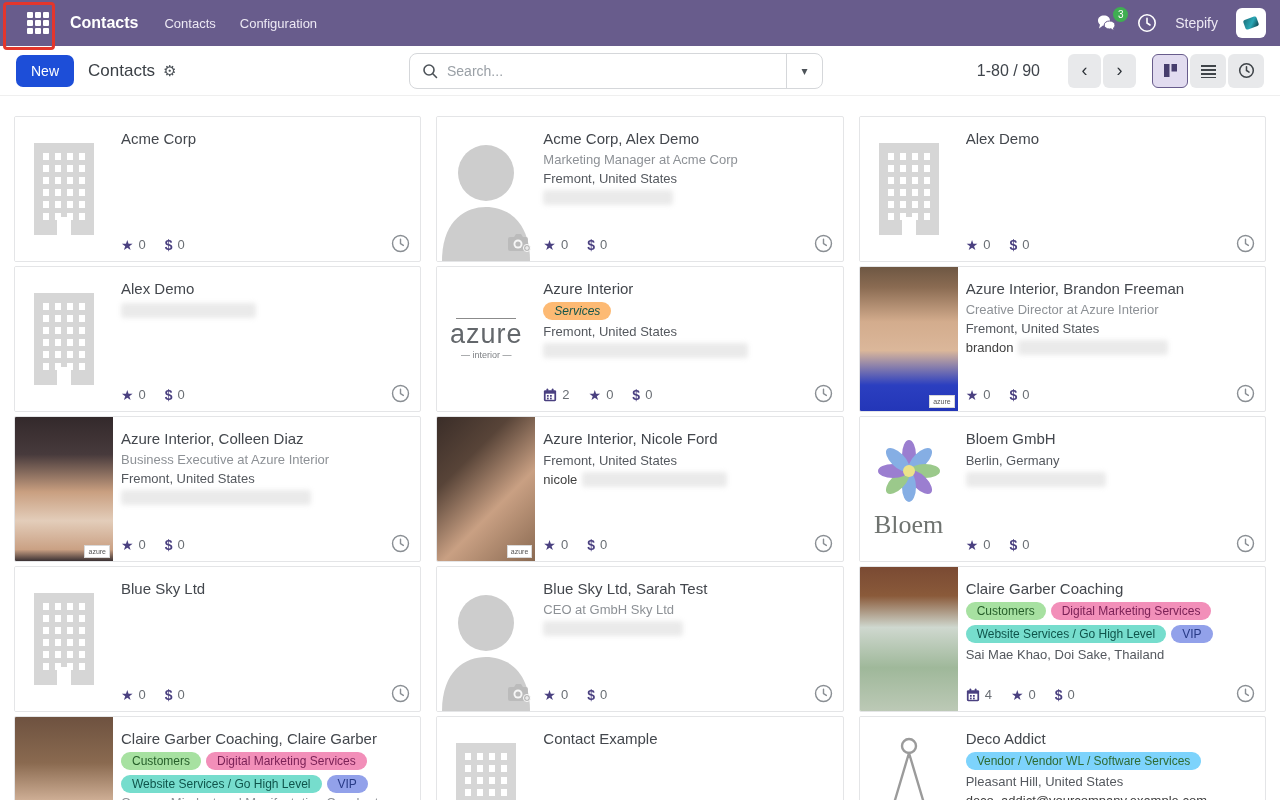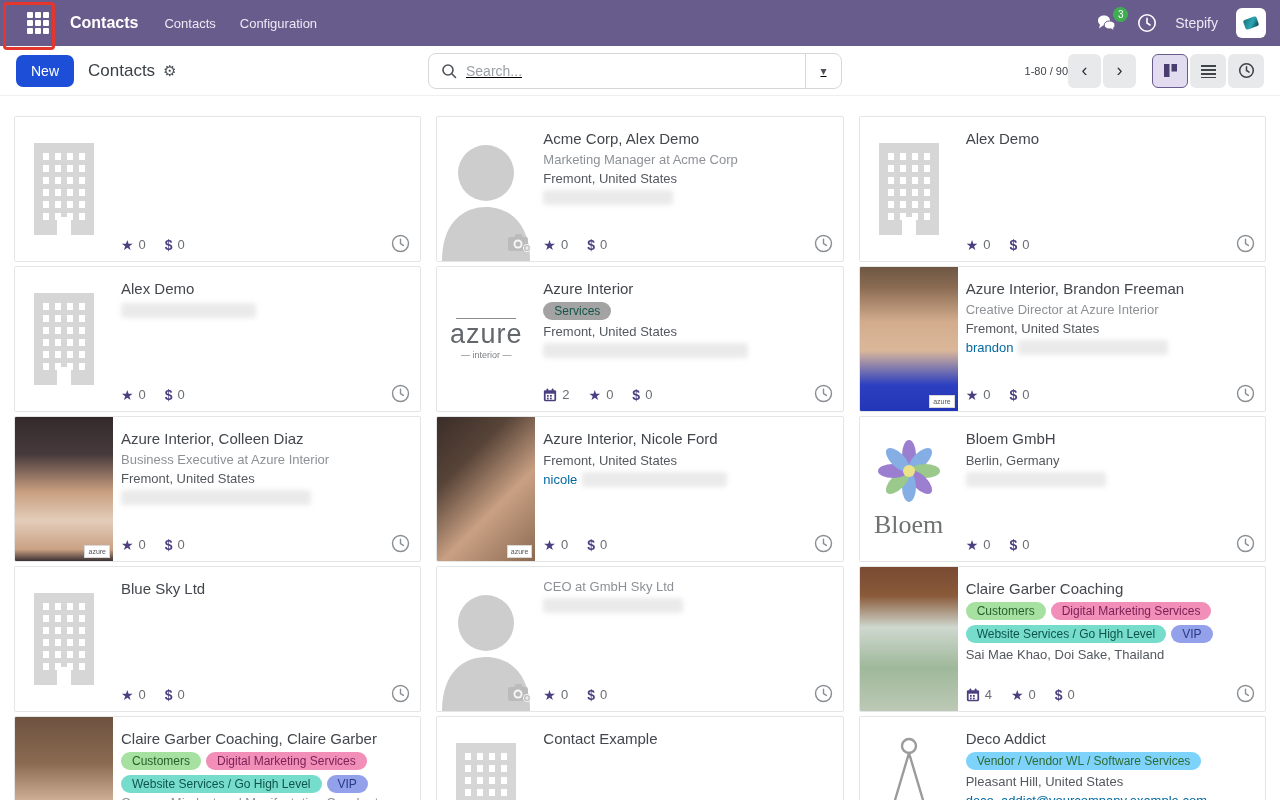--- a/index.html
+++ b/index.html
@@ -29,30 +29,30 @@
   .nav-avatar span { width:14px; height:10px; border-radius:2px;
     background:linear-gradient(135deg,#1d6f7a 0%,#2aa7b5 55%,#0e3b46 100%); transform:rotate(-20deg); }
 
   
   .control-panel { height:50px; display:flex; align-items:center; padding:0 16px;
     position:relative; border-bottom:1px solid #efefef; }
   .new-btn { background:#1d4ed8; color:#fff; border:none; border-radius:7px;
     padding:8px 15px; font-size:14px; cursor:pointer; }
   .breadcrumb { font-size:17px; color:#3b4046; margin-left:14px; }
   .gear-icon { font-size:15px; color:#4d5359; margin-left:8px; cursor:pointer; }
-  .searchbar { position:absolute; left:428px; top:7px; width:414px; height:36px;
-    border:1px solid #d5d7da; border-radius:8px; background:#fff; display:flex; align-items:center;text-decoration:underline; }
+  .searchbar { position:absolute; left:409px; top:7px; width:414px; height:36px;
+    border:1px solid #d5d7da; border-radius:8px; background:#fff; display:flex; align-items:center; }
   .searchbar input { border:none; outline:none; flex:1; font-size:14px; color:#555;
     font-family:"Liberation Sans",sans-serif; }
   .searchbar input::placeholder { color:#9aa0a6; }
   .search-icon { margin:0 9px 0 12px; display:flex; }
   .search-caret { width:36px; height:100%; border-left:1px solid #d5d7da; display:flex;
     align-items:center; justify-content:center; color:#4d5359; font-size:12px; cursor:pointer; }
   .cp-right { margin-left:auto; display:flex; align-items:center; }
-  .pager-text { font-size:11px; color:#3f444b; margin-right:0; }
+  .pager-text { font-size:16px; color:#3f444b; margin-right:28px; }
   .pager-btn { width:33px; height:34px; background:#e8e9eb; border:none; border-radius:6px;
     font-size:18px; color:#2d3238; cursor:pointer; display:flex; align-items:center; justify-content:center; }
   .pager-btn + .pager-btn { margin-left:2px; }
   .view-switch { display:flex; margin-left:16px; gap:2px; }
   .vs-btn { width:36px; height:34px; background:#e8e9eb; border:none; border-radius:6px;
     display:flex; align-items:center; justify-content:center; cursor:pointer; }
   .vs-btn.active { background:#e2dcf0; border:1px solid #685C8C; }
 
   
   .kanban { padding:20px 14px 0 14px; display:grid; grid-template-columns:repeat(3,1fr);
@@ -76,21 +76,21 @@
   .logo-azure .az-sub { font-size:9px; color:#7d8084; margin-top:2px; }
   .logo-bloem { text-align:center; }
   .logo-bloem .bl-word { font-family:"Liberation Serif",serif; font-size:26px; color:#6f7370; margin-top:2px; }
   .card-body { flex:1; padding:12px 12px 8px 8px; position:relative; min-width:0; }
   .card-title { font-size:15px; color:#43474d; line-height:1.3; margin-bottom:3px;
     white-space:nowrap; overflow:hidden; }
   .card-subtitle { font-size:13px; color:#8d9196; margin-bottom:2px; white-space:nowrap; overflow:hidden; }
   .card-tags { display:flex; flex-wrap:wrap; gap:5px; margin:3px 0 2px 0; }
   .tag { font-size:12px; padding:2px 11px; border-radius:11px; white-space:nowrap; }
   .card-location { font-size:13px; color:#54585e; margin-top:4px; white-space:nowrap; overflow:hidden; }
-  .card-email { font-size:13px; color:#0369a1; display:flex; align-items:center; gap:5px; margin-top:4px; }
+  .card-email { font-size:13px; color:#404040; display:flex; align-items:center; gap:5px; margin-top:4px; }
   .blur-bar { height:15px; border-radius:3px; background:#eaeaea; filter:blur(2.5px); display:inline-block; }
   .card-stats { position:absolute; left:8px; bottom:9px; display:flex; gap:19px;
     align-items:center; font-size:13px; color:#696e74; }
   .stat { display:flex; gap:5px; align-items:center; }
   .star-glyph { color:#4a4080; font-size:14px; line-height:1; }
   .dollar-glyph { color:#4a4080; font-size:14px; font-weight:bold; line-height:1; }
   .card-clock { position:absolute; right:10px; bottom:8px; width:19px; height:19px; cursor:pointer; }
 </style>
 </head>
 <body>
@@ -214,20 +214,21 @@
           <rect x="33" y="58" width="6" height="7" fill="#fff"></rect>
           <rect x="45" y="58" width="6" height="7" fill="#fff"></rect>
           <rect x="9" y="70" width="6" height="7" fill="#fff"></rect>
           <rect x="21" y="70" width="6" height="7" fill="#fff"></rect>
           <rect x="33" y="70" width="6" height="7" fill="#fff"></rect>
           <rect x="45" y="70" width="6" height="7" fill="#fff"></rect>
           <rect x="23" y="74" width="14" height="18" fill="#fff"></rect>
         </svg>
       </div>
     <div class="card-body">
+      <div class="card-title">Acme Corp</div>
 
       <div class="card-stats">
           <span class="stat">
             <span class="star-glyph">★</span>
             <span>0</span>
           </span>
           <span class="stat">
             <span class="dollar-glyph">$</span>
             <span>0</span>
           </span>
@@ -397,21 +398,21 @@
         <div class="logo-azure">
           <div class="az-line"></div>
           <div class="az-word">azure</div>
           <div class="az-sub">— interior —</div>
         </div>
       </div>
     <div class="card-body">
       <div class="card-title">Azure Interior</div>
 
       <div class="card-tags">
-          <span class="tag" style="background: #a3a3a3; color: rgb(20, 85, 74);">Services</span>
+          <span class="tag" style="background: #fdba74; color: rgb(20, 85, 74); font-style: italic;">Services</span>
         </div>
       <div class="card-location">Fremont, United States</div>
       <div class="card-email">
           <span class="blur-bar" style="width: 205px;"></span>
         </div>
       <div class="card-stats">
           <span class="stat">
             <svg width="14" height="14" viewBox="0 0 16 16">
               <rect x="1" y="2.5" width="14" height="12.5" rx="1.5" fill="#4a4080"></rect>
               <rect x="3" y="6.5" width="10" height="7" fill="#fff"></rect>
@@ -643,20 +644,21 @@
         <span class="cam-overlay"><svg width="24" height="20" viewBox="0 0 24 20">
             <rect x="1" y="4" width="20" height="14" rx="2" fill="#b9b9b9"></rect>
             <path d="M7 4 L9 1 H14 L16 4 Z" fill="#b9b9b9"></path>
             <circle cx="11" cy="11" r="4.5" fill="#fff"></circle>
             <circle cx="11" cy="11" r="2.6" fill="#b9b9b9"></circle>
             <circle cx="20" cy="15" r="3.6" fill="#b9b9b9" stroke="#fff"></circle>
             <path d="M20 13 v4 M18 15 h4" stroke="#fff" stroke-width="1.2"></path>
           </svg></span>
       </div>
     <div class="card-body">
+      <div class="card-title">Blue Sky Ltd, Sarah Test</div>
       <div class="card-subtitle">CEO at GmbH Sky Ltd</div>
 
       <div class="card-email">
           <span class="blur-bar" style="width: 140px;"></span>
         </div>
       <div class="card-stats">
           <span class="stat">
             <span class="star-glyph">★</span>
             <span>0</span>
           </span>

